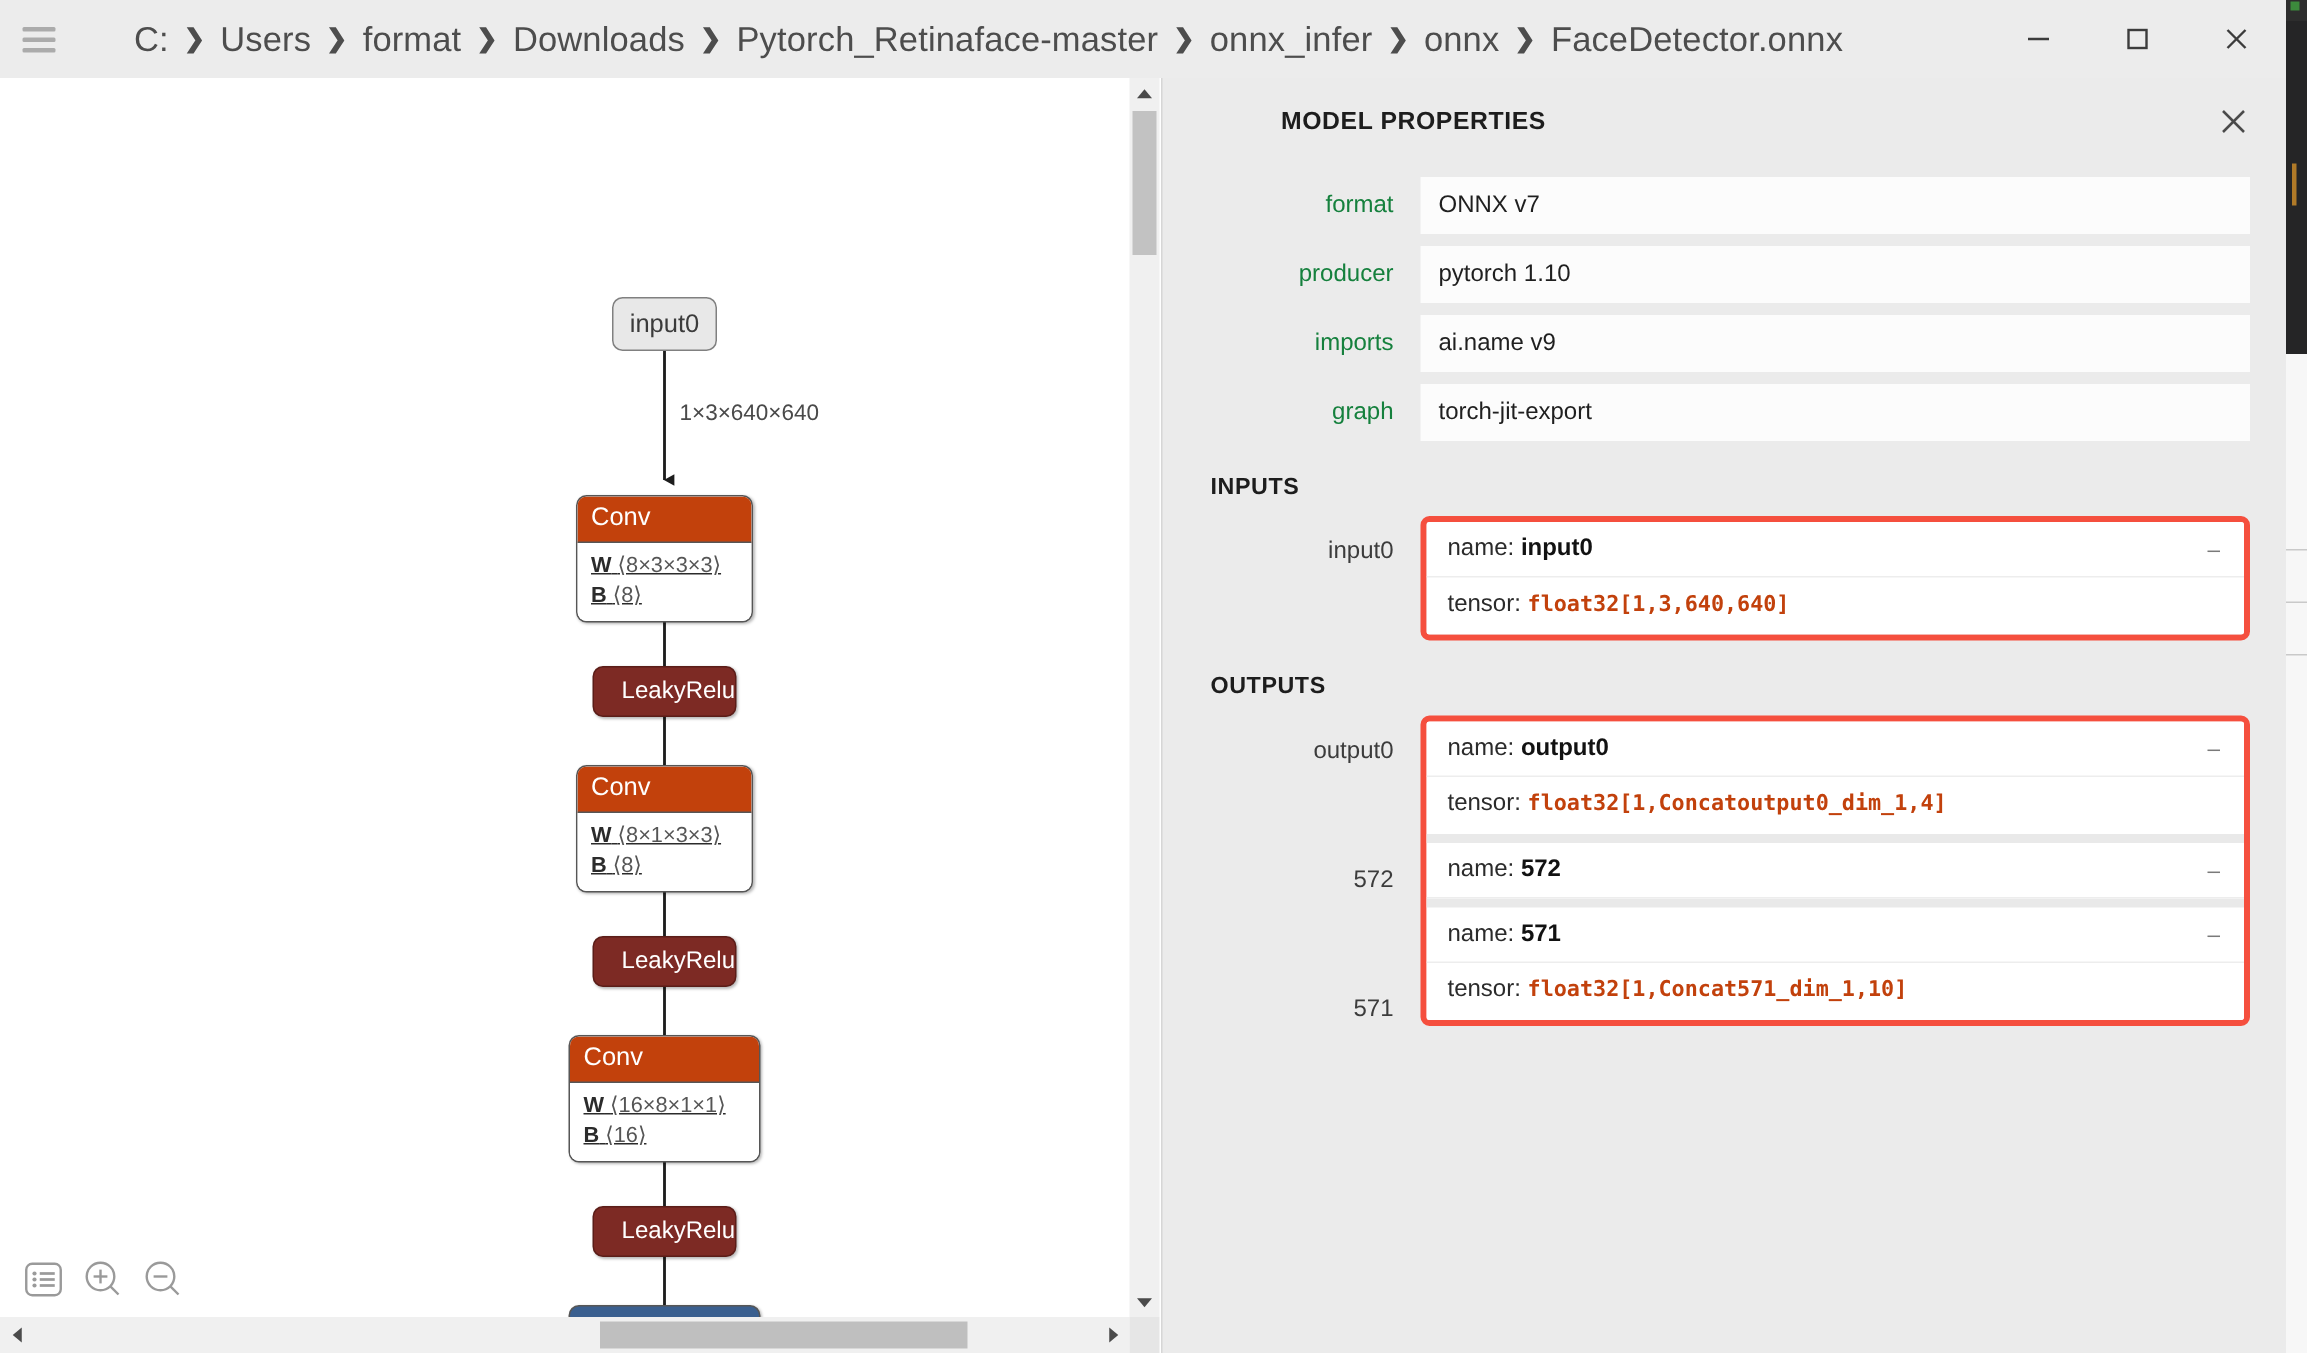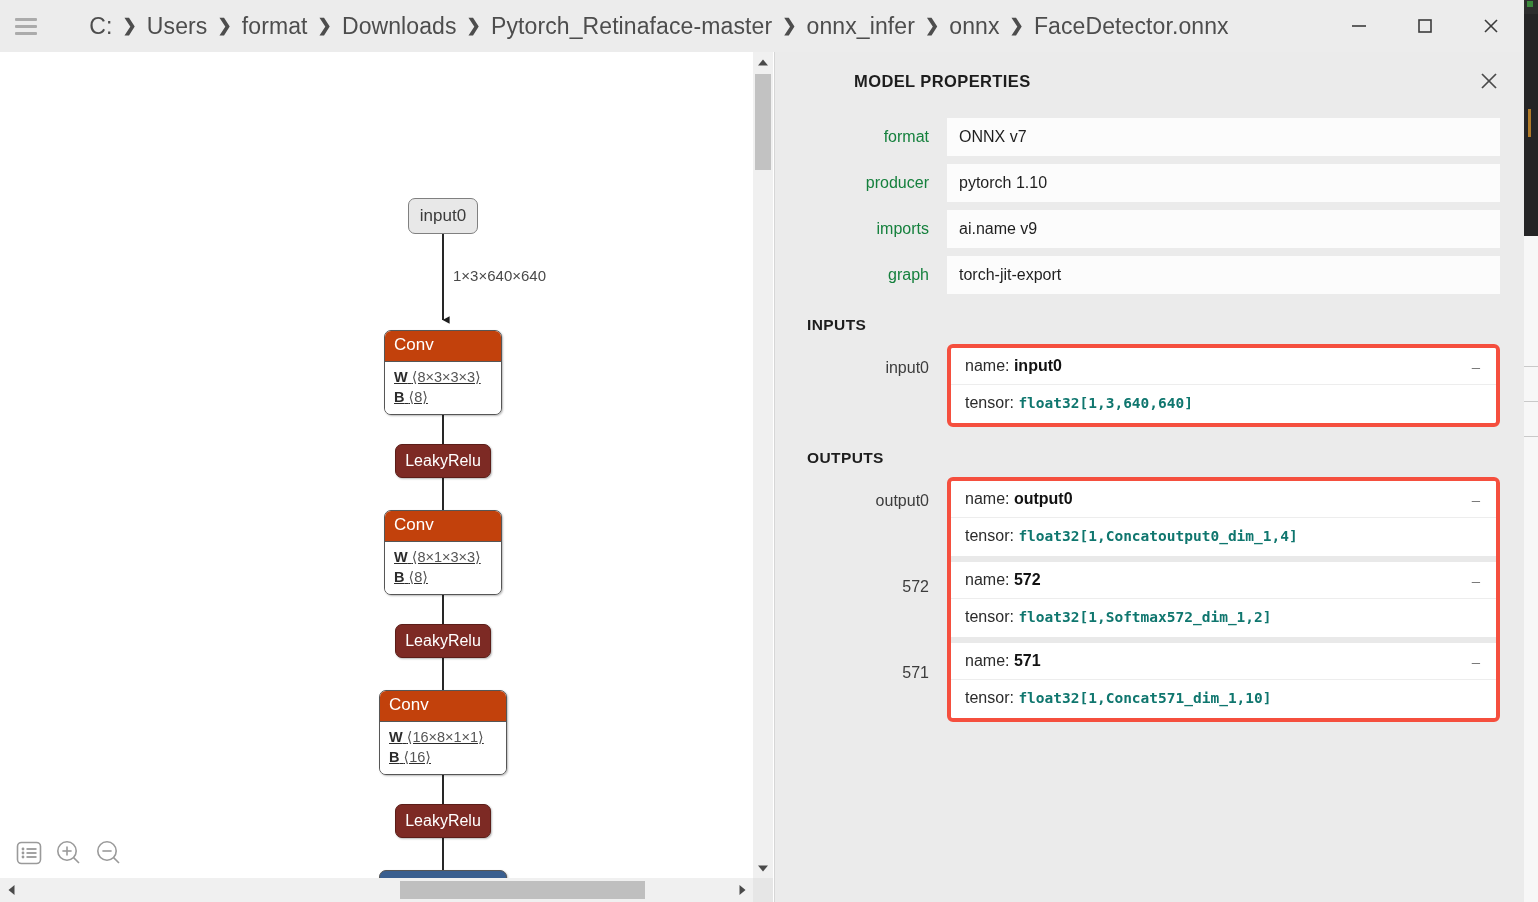--- a/index.html
+++ b/index.html
@@ -129,21 +129,21 @@
     font-size: 14.5px; color: #2b2b2b; line-height: 20px; white-space: nowrap; text-decoration: underline;
   }
   .node-op .attr b { font-weight: bold; }
   .node-op .attr i { font-style: normal; color: #555; }
 
   .node-act {
     width: 96px; height: 34px;
     background: #7d2a24;
     border: 1.3px solid #5b1d18;
     border-radius: 7px;
-    display: flex; align-items: center; justify-content: center;
+    display: flex; align-items: center; justify-content: flex-end;
     color: #ffffff; font-size: 16px;
     box-shadow: 1px 1px 2px rgba(0,0,0,.28);
   }
 
   .node-partial {
     width: 128px; height: 26px;
     background: #3a5f8f;
     border: 1.3px solid #565656;
     border-radius: 7px 7px 0 0;
     box-shadow: 1px 1px 2px rgba(0,0,0,.28);
@@ -250,21 +250,21 @@
     font-size: 16px; color: #2b2b2b; gap: 29px;
   }
   .arg-name-row .val { font-weight: bold; color: #121212; }
   .arg-minus { color: #7a7a7a; font-size: 15px; padding-right: 2px; cursor: pointer; }
   .arg-tensor-row {
     padding: 9px 14px 11px 14px;
     font-size: 16px; color: #2b2b2b;
   }
   .mono {
     font-family: "DejaVu Sans Mono", "Liberation Mono", monospace;
-    font-weight: bold; font-size: 14.5px; color: #0f766e; margin-top: 18px;
+    font-weight: bold; font-size: 14.5px; color: #c2410c; margin-top: 18px;
   }
 </style>
 </head>
 <body>
 
 <div id="app">
 
   <div class="bg-editor">
     <div class="dark-top">
       <div class="green-dot"></div>
@@ -528,24 +528,20 @@
             </div>
 
             <div class="arg-item">
               <div class="arg-name-row">
                 <div>
                   <span>name:</span>
                   <span class="val">572</span>
                 </div>
                 <span class="arg-minus">–</span>
               </div>
-              <div class="arg-tensor-row">
-                <span>tensor:</span>
-                <span class="mono">float32[1,Softmax572_dim_1,2]</span>
-              </div>
             </div>
 
             <div class="arg-item">
               <div class="arg-name-row">
                 <div>
                   <span>name:</span>
                   <span class="val">571</span>
                 </div>
                 <span class="arg-minus">–</span>
               </div>

